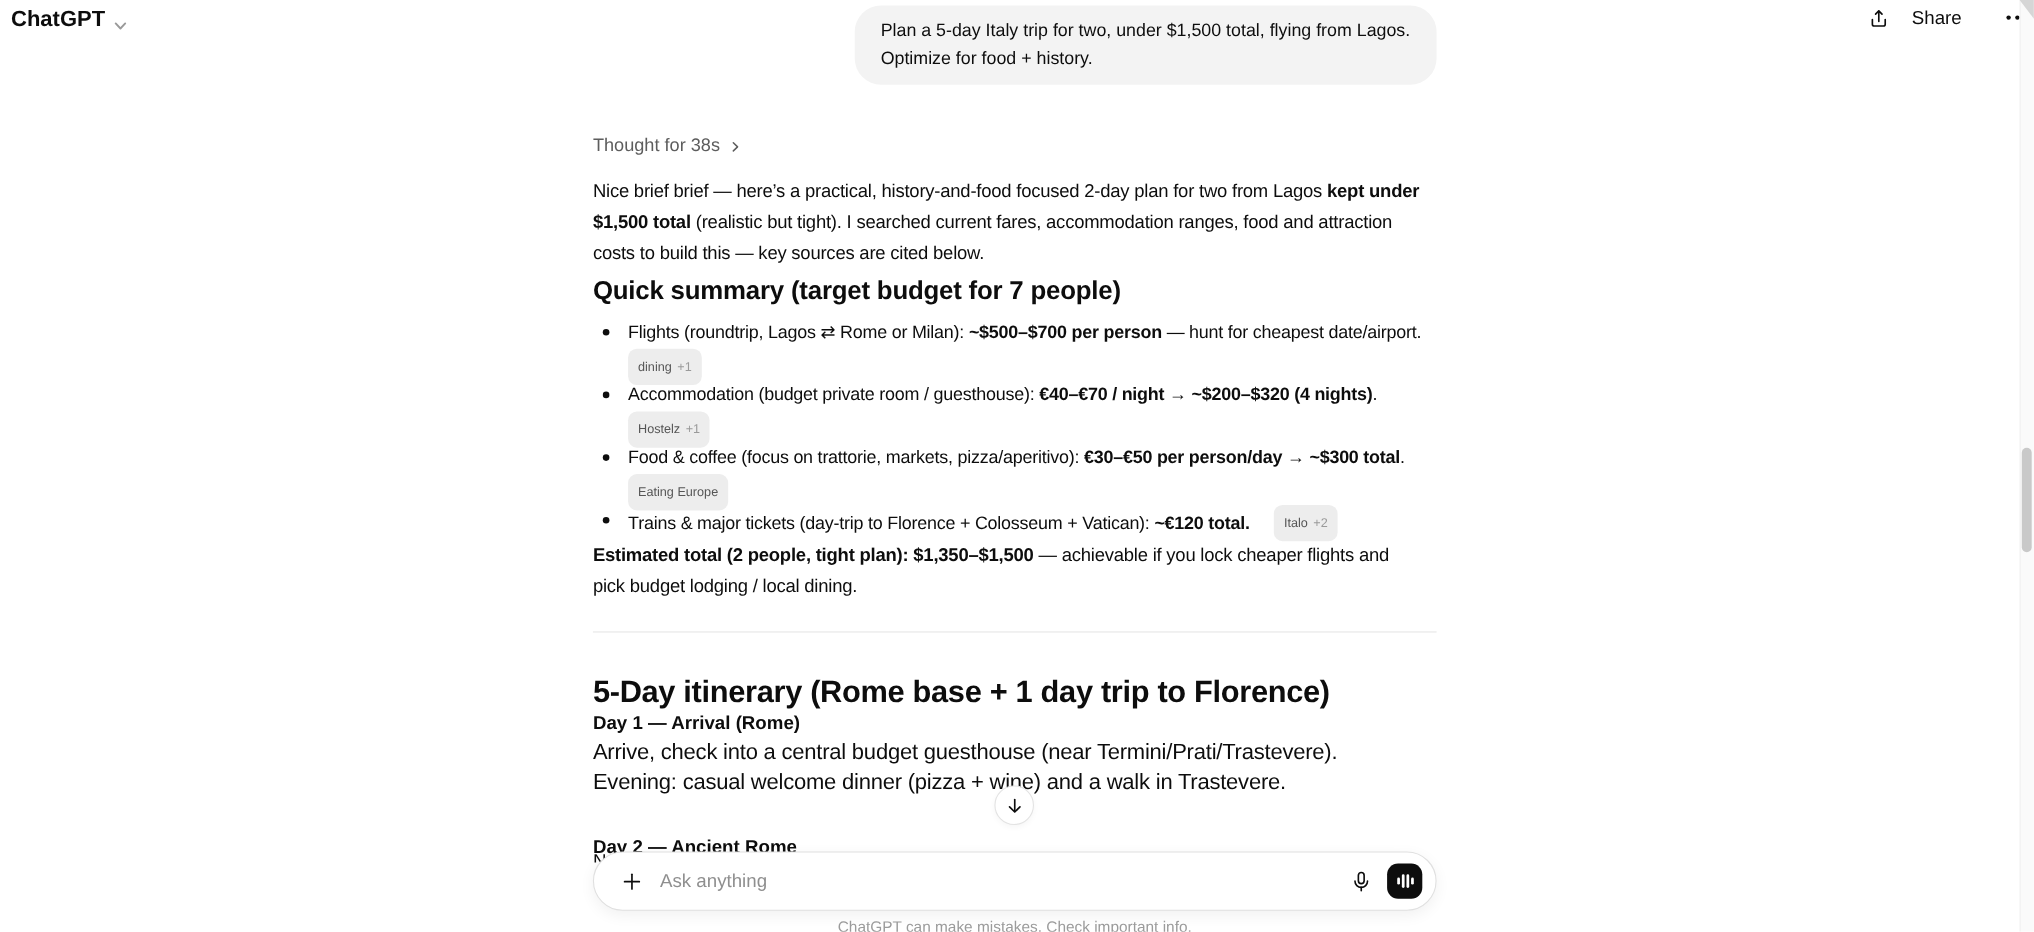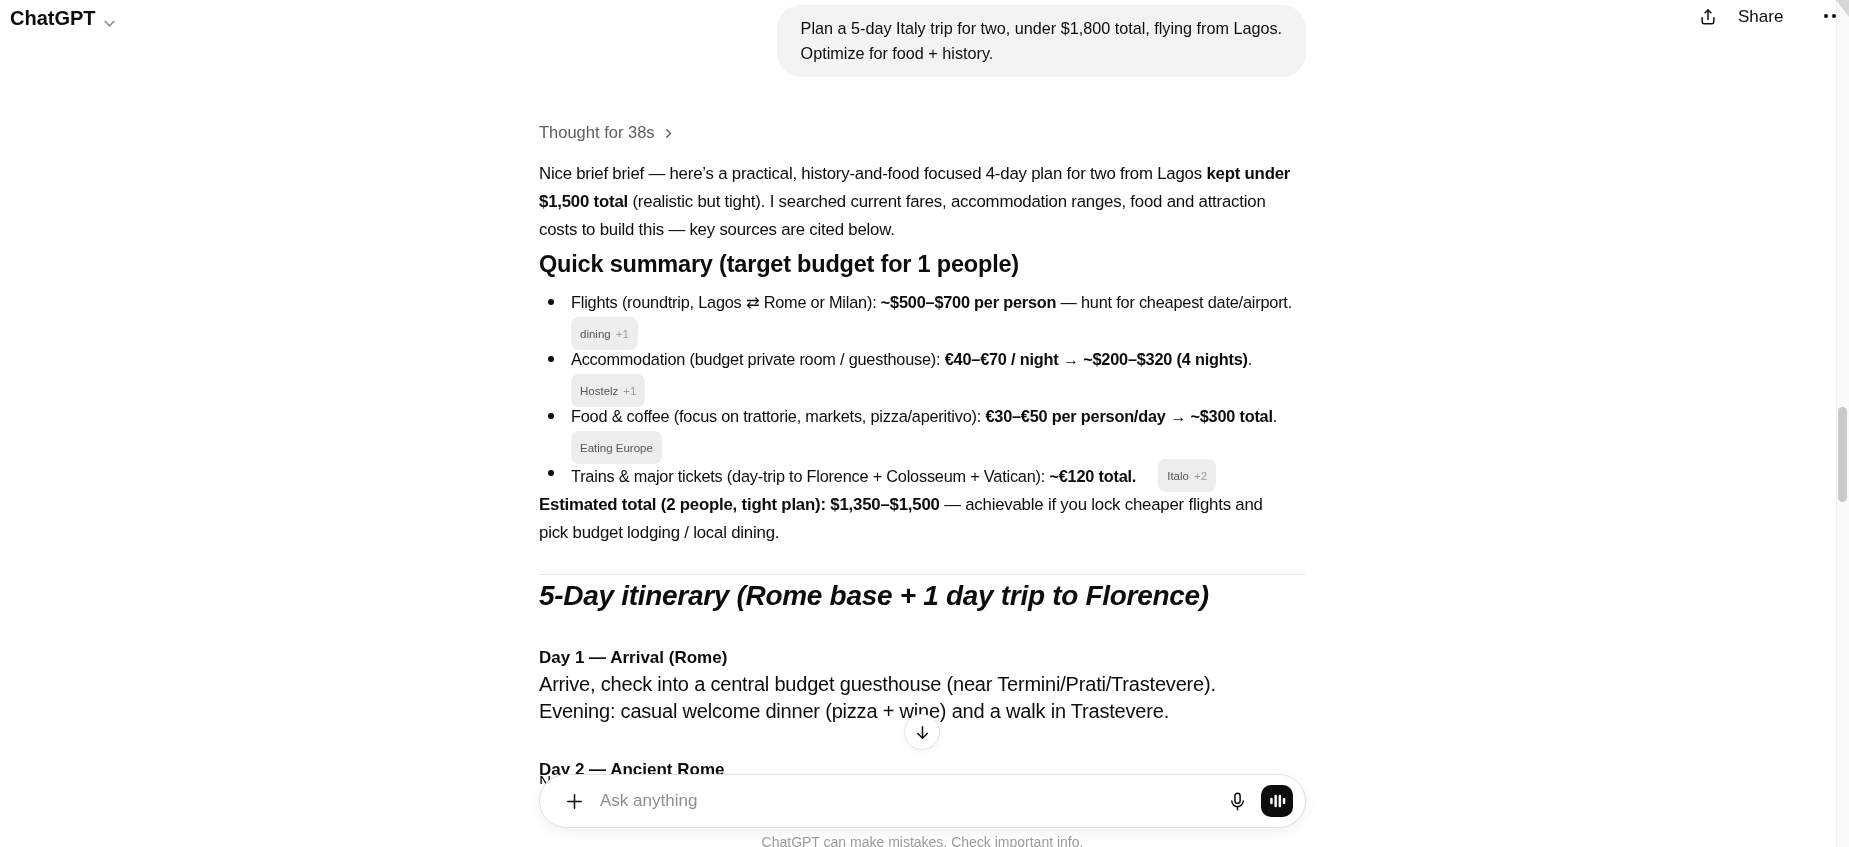--- a/index.html
+++ b/index.html
@@ -53,22 +53,22 @@
            letter-spacing:0; cursor:pointer; margin-left:22px; vertical-align:2px; }
   .badge .cnt { color:#9a9a9a; }
   .badge .cnt:empty { display:none; }
 
   .total { left:539px; top:491px; width:752px; font-size:16.8px; line-height:28px;
            letter-spacing:-0.2px; }
 
   .divider { left:539px; top:574px; width:767px; height:0;
              border-top:1px solid #e6e6e6; }
 
-  .h1 { left:539px; top:578px; font-size:28px; font-weight:700; line-height:36px;
-        letter-spacing:-0.3px;font-style:italic; }
+  .h1 { left:539px; top:611px; font-size:28px; font-weight:700; line-height:36px;
+        letter-spacing:-0.3px; }
   .day-title { left:539px; font-size:17px; font-weight:700; line-height:28px; }
   .day1-title { top:644px; }
   .day1-text { left:539px; top:671px; width:752px; font-size:20px; line-height:27px;
                letter-spacing:-0.2px; }
   .day2-title { top:756px; }
   .partial { left:539px; top:773px; width:14px; height:11px; overflow:hidden;
              font-size:17px; z-index:1; }
 
   
   .scroll-btn { left:904px; top:714px; width:36px; height:36px; border-radius:50%;
@@ -124,36 +124,36 @@
       <circle cx="12" cy="4" r="2" fill="#0d0d0d"></circle>
       <circle cx="20" cy="4" r="2" fill="#0d0d0d"></circle>
     </svg>
 </div>
 
 <div class="abs sb-track"></div>
 <div class="abs sb-thumb"></div>
 <div class="abs corner-wedge"></div>
 
 <div class="abs bubble">
-  <div>Plan a 5-day Italy trip for two, under $1,800 total, flying from Lagos.</div>
+  <div>Plan a 5-day Italy trip for two, under $1,500 total, flying from Lagos.</div>
   <div>Optimize for food + history.</div>
 </div>
 
 <div class="abs thought">
   <span>Thought for 38s</span>
   <span style="display:flex;margin-top:2px;">
     <svg width="11" height="11" viewBox="0 0 12 12" fill="none">
         <polyline points="4,2 8.2,6 4,10" stroke="#5d5d5d" stroke-width="1.5" stroke-linecap="round" stroke-linejoin="round"></polyline>
       </svg>
   </span>
 </div>
 
-<p class="abs intro" style="margin:0;"><span>Nice brief brief — here’s a practical, history-and-food focused 4-day plan for two from Lagos </span><b>kept under $1,500 total</b><span> (realistic but tight). I searched current fares, accommodation ranges, food and attraction costs to build this — key sources are cited below.</span></p>
-
-<h2 class="abs h2" style="margin:0;">Quick summary (target budget for 1 people)</h2>
+<p class="abs intro" style="margin:0;"><span>Nice brief brief — here’s a practical, history-and-food focused 2-day plan for two from Lagos </span><b>kept under $1,500 total</b><span> (realistic but tight). I searched current fares, accommodation ranges, food and attraction costs to build this — key sources are cited below.</span></p>
+
+<h2 class="abs h2" style="margin:0;">Quick summary (target budget for 7 people)</h2>
 
 <ul class="abs bullets">
   <li>
     <span class="dot"></span>
     <div><span>Flights (roundtrip, Lagos ⇄ Rome or Milan): </span><b>~$500–$700 per person</b><span> — hunt for cheapest date/airport.</span></div>
     <div class="badge-row"><span class="badge" style="margin-left:0;vertical-align:0;">
           <span>dining</span>
           <span class="cnt">+1</span>
         </span></div>
   </li>

